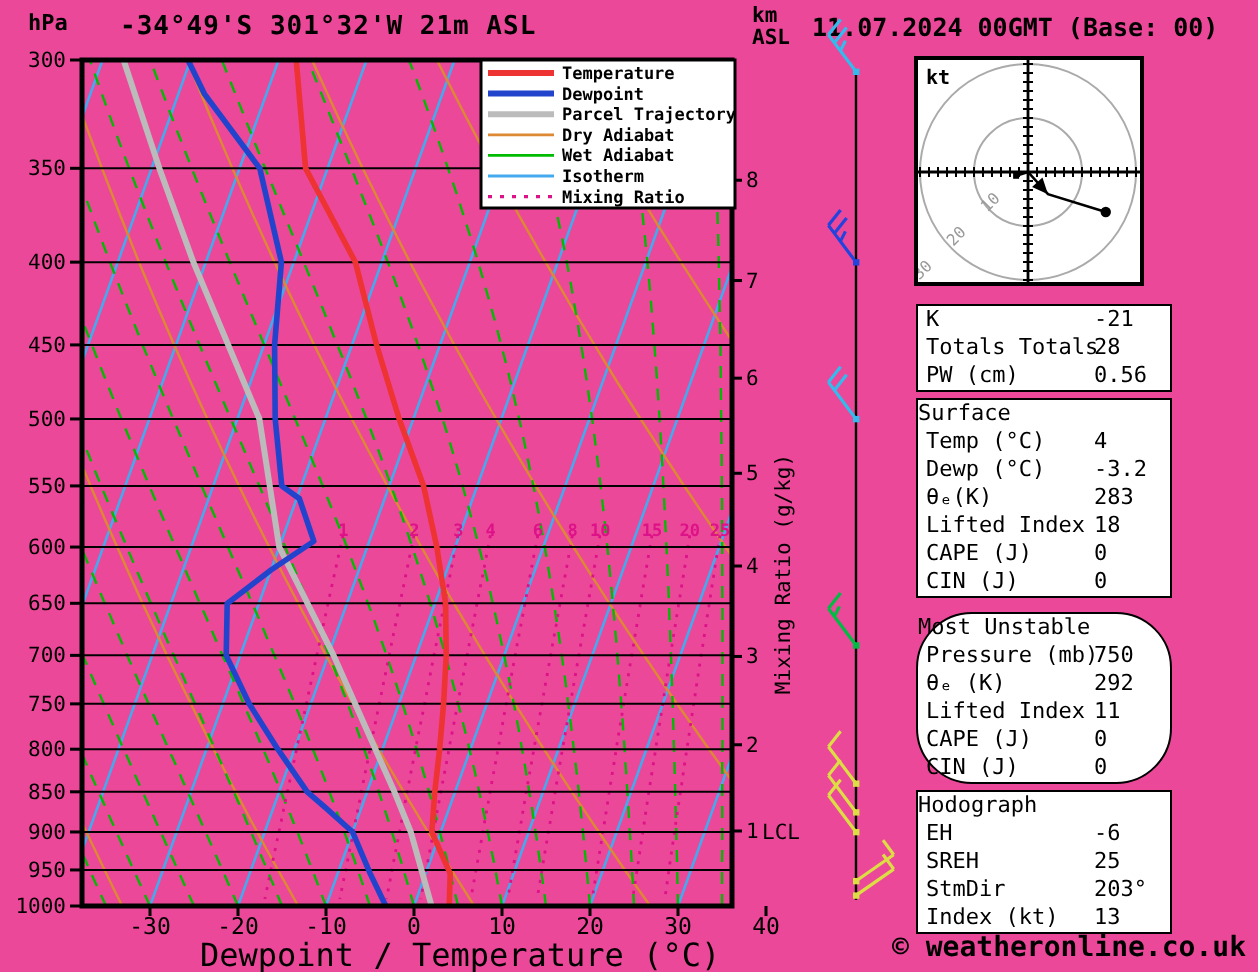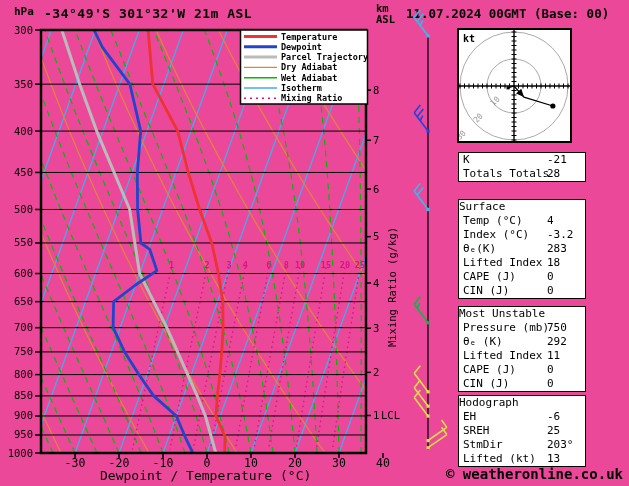--- a/index.html
+++ b/index.html
@@ -1,24 +1,24 @@
 <!DOCTYPE html>
 <html><head>
 <meta charset="utf-8">
 <style>
   html,body{margin:0;padding:0;background:#fff;}
   .root{position:relative;width:629px;height:486px;background:#ec4899;overflow:hidden;
         font-family:"DejaVu Sans Mono","Liberation Mono",monospace;color:#000;}
   .abs{position:absolute;white-space:nowrap;}
   .hdr{font-weight:bold;}
-  #title{left:44px;top:6px;font-size:13px;letter-spacing:0.5px;}
+  #title{left:60px;top:6px;font-size:13px;letter-spacing:0.5px;}
   #hpa{left:14px;top:5px;font-size:11px;}
   #datetime{left:406px;top:6px;font-size:12.5px;}
   #kmasl{left:376px;top:3px;font-size:10.5px;line-height:11px;}
-  #xlabel{left:100px;top:468px;width:230px;text-align:left;font-size:13px;}
+  #xlabel{left:100px;top:468px;width:230px;text-align:left;font-size:16px;}
   #mixlabel{left:326px;top:281px;width:132px;text-align:center;font-size:10.5px;
             transform:rotate(-90deg);}
   #footer{left:446px;top:466px;font-size:14px;font-weight:bold;}
   .panel{position:absolute;border:1px solid #000;background:#fff;font-size:11px;}
   .trow{position:relative;height:14px;line-height:14px;padding-left:4px;}
   .tval{position:absolute;left:88px;top:0;}
   .ttitle{height:14px;line-height:14px;text-align:left;}
   #hodobox{position:absolute;left:457px;top:28px;width:111px;height:111px;
            border:2px solid #000;background:#fff;}
   svg{display:block;}
@@ -340,41 +340,42 @@
         <rect x="47.56" y="56.39" width="3" height="3" fill="#000"></rect>
         <path d="M0,0 L-8,-3.5 L-8,3.5 Z" fill="#000" transform="translate(64.99000000000001,67.07) rotate(47.93567344642113)"></path>
         <circle cx="93.88" cy="75.98" r="2.6" fill="#000"></circle>
       </svg>
   </div>
 
   <div id="tables">
       <div class="panel" style="left: 458px; top: 152px; width: 126px;">
         <div class="trow"><span>K</span><span class="tval">-21</span></div>
         <div class="trow"><span>Totals Totals</span><span class="tval">28</span></div>
+        <div class="trow"><span>PW (cm)</span><span class="tval">0.56</span></div>
       </div>
       <div class="panel" style="left: 458px; top: 199px; width: 126px;">
         <div class="ttitle">Surface</div>
         <div class="trow"><span>Temp (°C)</span><span class="tval">4</span></div>
-        <div class="trow"><span>Index (°C)</span><span class="tval">-3.2</span></div>
+        <div class="trow"><span>Dewp (°C)</span><span class="tval">-3.2</span></div>
         <div class="trow"><span>θₑ(K)</span><span class="tval">283</span></div>
         <div class="trow"><span>Lifted Index</span><span class="tval">18</span></div>
         <div class="trow"><span>CAPE (J)</span><span class="tval">0</span></div>
         <div class="trow"><span>CIN (J)</span><span class="tval">0</span></div>
       </div>
-      <div class="panel" style="left: 458px; top: 306px; width: 126px;">
+      <div class="panel" style="left: 458px; top: 306px; width: 126px; border-radius: 28px;">
         <div class="ttitle">Most Unstable</div>
         <div class="trow"><span>Pressure (mb)</span><span class="tval">750</span></div>
         <div class="trow"><span>θₑ (K)</span><span class="tval">292</span></div>
         <div class="trow"><span>Lifted Index</span><span class="tval">11</span></div>
         <div class="trow"><span>CAPE (J)</span><span class="tval">0</span></div>
         <div class="trow"><span>CIN (J)</span><span class="tval">0</span></div>
       </div>
       <div class="panel" style="left: 458px; top: 395px; width: 126px;">
         <div class="ttitle">Hodograph</div>
         <div class="trow"><span>EH</span><span class="tval">-6</span></div>
         <div class="trow"><span>SREH</span><span class="tval">25</span></div>
         <div class="trow"><span>StmDir</span><span class="tval">203°</span></div>
-        <div class="trow"><span>Lifted (kt)</span><span class="tval">13</span></div>
+        <div class="trow"><span>Index (kt)</span><span class="tval">13</span></div>
       </div>
     </div>
 
   <div class="abs" id="footer">© weatheronline.co.uk</div>
 </div>
 
 </body></html>

